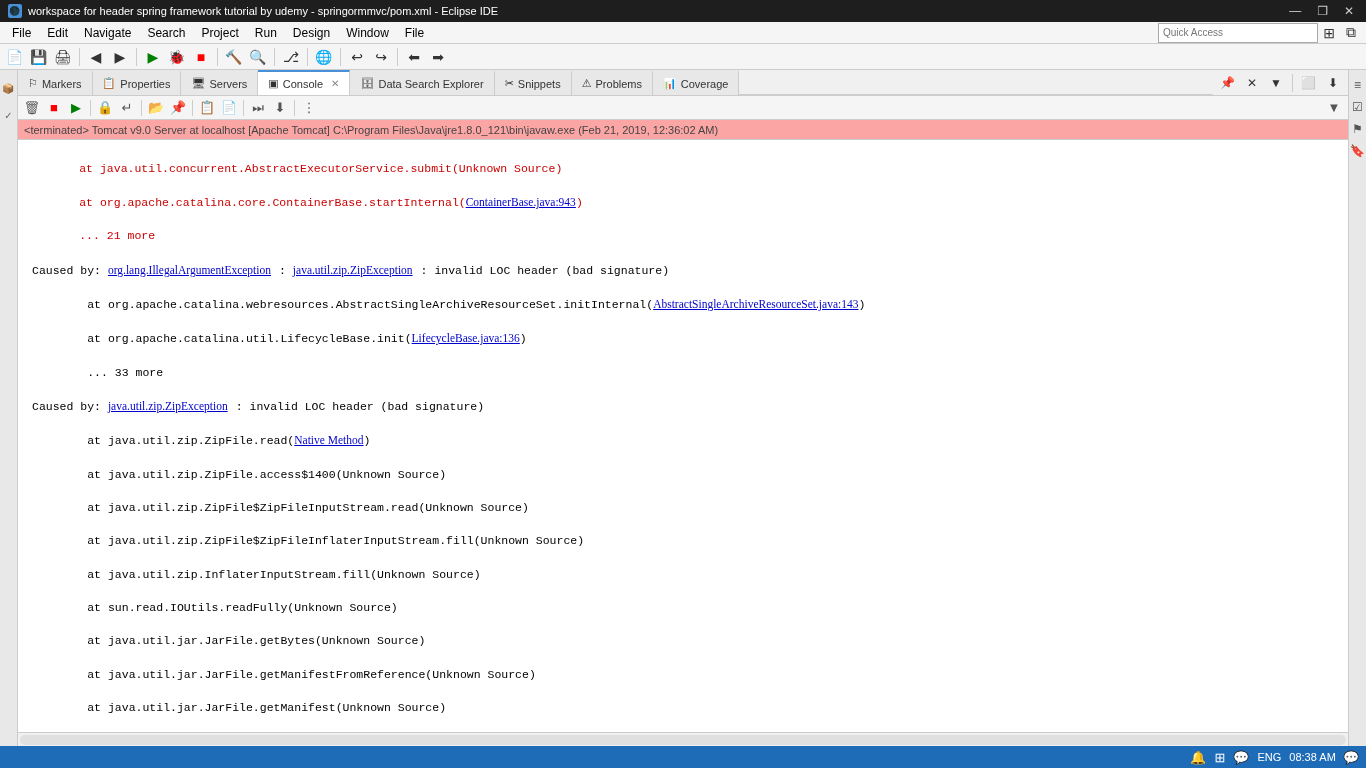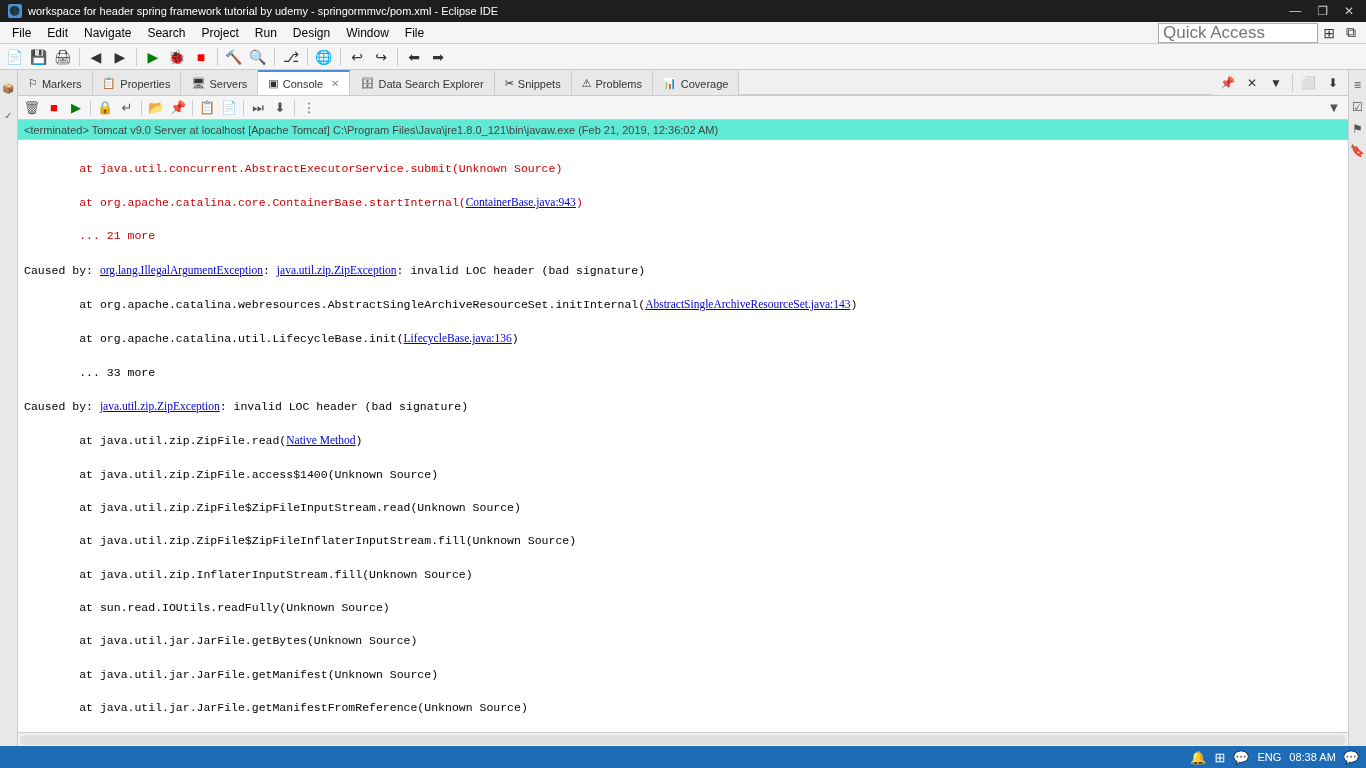--- a/index.html
+++ b/index.html
@@ -24,21 +24,21 @@
     }
     #menu-bar .menu-item { padding: 2px 8px; cursor: pointer; }
 
     
     #toolbar {
       display: flex; align-items: center; background: #f5f5f5;
       height: 26px; border-bottom: 1px solid #ccc; padding: 0 4px; gap: 2px;
     }
     .tb-btn { width: 22px; height: 22px; display:flex;align-items:center;justify-content:center; cursor:pointer; border:1px solid transparent; font-size:14px; color:#333; }
     .tb-sep { width:1px; height:18px; background:#ccc; margin:0 3px; }
-    .tb-search { height:20px; width:160px; font-size:17px; border:1px solid #aaa; padding:0 4px; }
+    .tb-search { height:20px; width:160px; font-size:10px; border:1px solid #aaa; padding:0 4px; }
 
     
     #main { display: flex; height: calc(768px - 22px - 22px - 26px - 22px); }
 
     
     #content { flex:1; display:flex; flex-direction:column; overflow:hidden; }
 
     
     #tab-bar {
       display: flex; align-items: stretch; background: #f0f0f0;
@@ -57,38 +57,38 @@
     
     #console-toolbar {
       display:flex; align-items:center; background:#f5f5f5; border-bottom:1px solid #ccc;
       height:24px; padding:0 4px; gap:2px;
     }
     .ctb-btn { width:20px; height:20px; display:flex;align-items:center;justify-content:center; cursor:pointer; font-size:13px; color:#555; border:1px solid transparent; }
     .ctb-sep { width:1px; height:16px; background:#ccc; margin:0 2px; }
 
     
     #server-info-bar {
-      background: #5eead4; border-bottom: 1px solid #ccc;
+      background: #fca5a5; border-bottom: 1px solid #ccc;
       height: 20px; font-size: 11px; padding: 2px 6px; color: #444;
       display:flex; align-items:center;
     }
 
     
     #console-output {
       flex:1; background:#fff; overflow-y:scroll; overflow-x:auto;
       font-family: 'Courier New', monospace; font-size: 11.5px;
       padding: 4px 6px; color: #000;
       white-space: pre;
       line-height: 1.45;
     }
 
     
     .red { color: #cc0000; }
     .blue-link { color: #0000cc; text-decoration: underline; cursor:pointer;font-family:Liberation Serif, serif; }
-    .black { color: #000; }
+    .black { color: #000; margin-left: 8px; }
 
     
     #h-scroll { height: 14px; background: #f0f0f0; border-top:1px solid #ccc; display:flex; align-items:center; padding:0 2px; }
     #h-scroll-track { flex:1; height:10px; background:#e0e0e0; border-radius:5px; }
 
     
     #status-bar {
       display: flex; align-items: center; justify-content: space-between;
       background: #1e6bb8; color: #fff; height: 22px;
       font-size: 11px; padding: 0 6px;
@@ -273,22 +273,22 @@
 <span class="console-line black">	at org.apache.catalina.util.LifecycleBase.init(<span class="blue-link">LifecycleBase.java:136</span>)</span>
 <span class="console-line black">	... 33 more</span>
 <span class="console-line"><span class="black">Caused by: </span><span class="blue-link">java.util.zip.ZipException</span><span class="black">: invalid LOC header (bad signature)</span></span>
 <span class="console-line black">	at java.util.zip.ZipFile.read(<span class="blue-link">Native Method</span>)</span>
 <span class="console-line black">	at java.util.zip.ZipFile.access$1400(Unknown Source)</span>
 <span class="console-line black">	at java.util.zip.ZipFile$ZipFileInputStream.read(Unknown Source)</span>
 <span class="console-line black">	at java.util.zip.ZipFile$ZipFileInflaterInputStream.fill(Unknown Source)</span>
 <span class="console-line black">	at java.util.zip.InflaterInputStream.fill(Unknown Source)</span>
 <span class="console-line black">	at sun.read.IOUtils.readFully(Unknown Source)</span>
 <span class="console-line black">	at java.util.jar.JarFile.getBytes(Unknown Source)</span>
+<span class="console-line black">	at java.util.jar.JarFile.getManifestFromReference(Unknown Source)</span>
 <span class="console-line black">	at java.util.jar.JarFile.getManifest(Unknown Source)</span>
-<span class="console-line black">	at java.util.jar.JarFile.getManifestFromReference(Unknown Source)</span>
 <span class="console-line black">	at org.apache.catalina.webresources.AbstractSingleArchiveResourceSet.initInternal(<span class="blue-link">AbstractSingleArchiveResourceSet.java:141</span>)</span>
 
 
 
 
 
 
 
 
 

